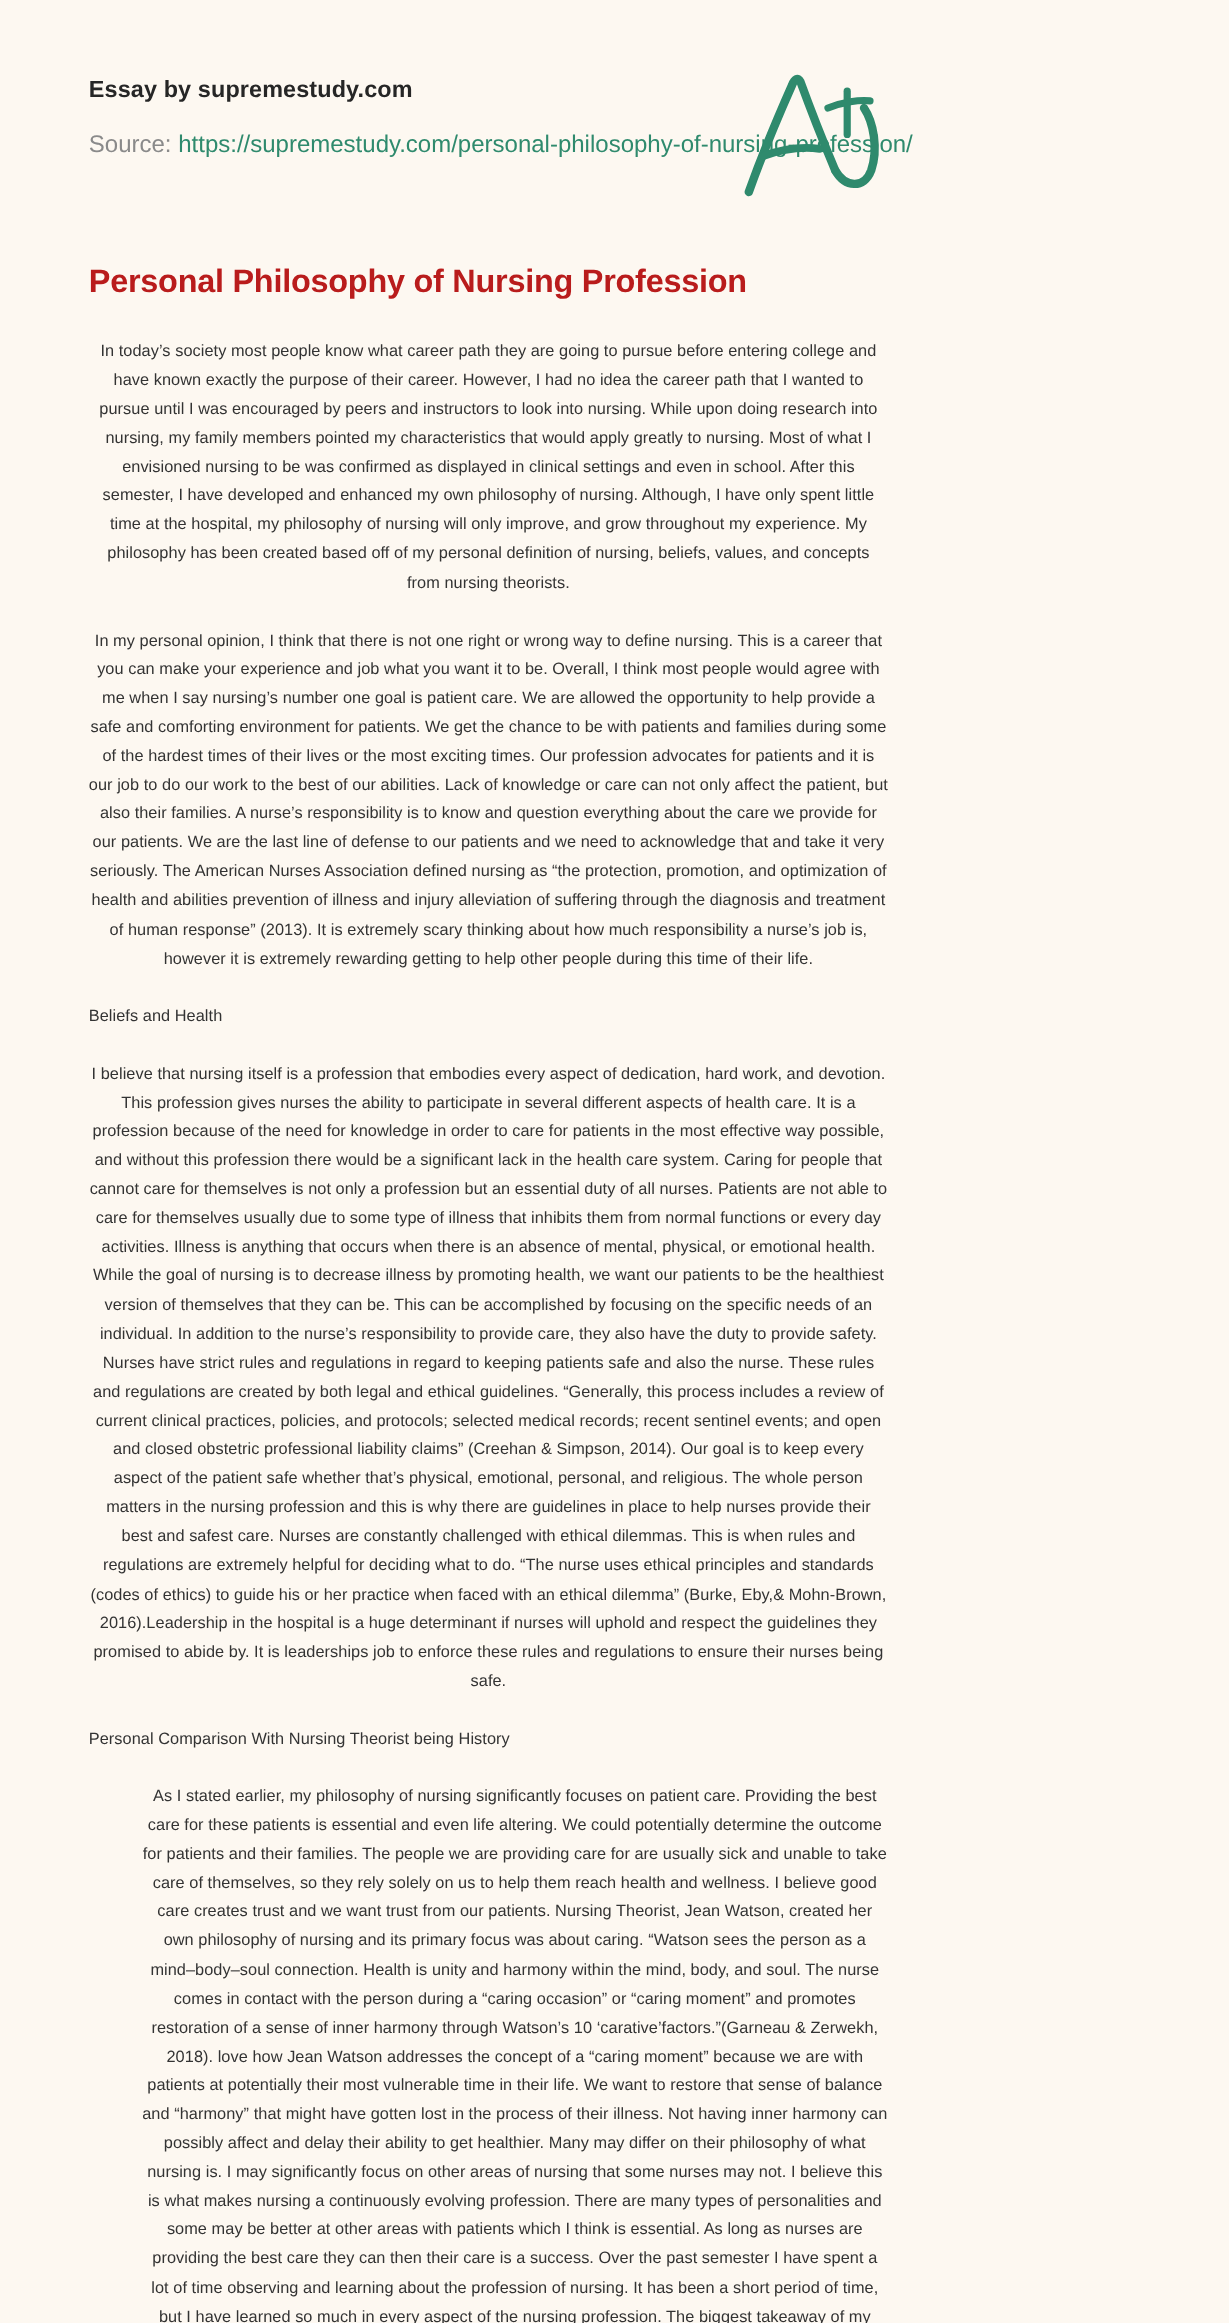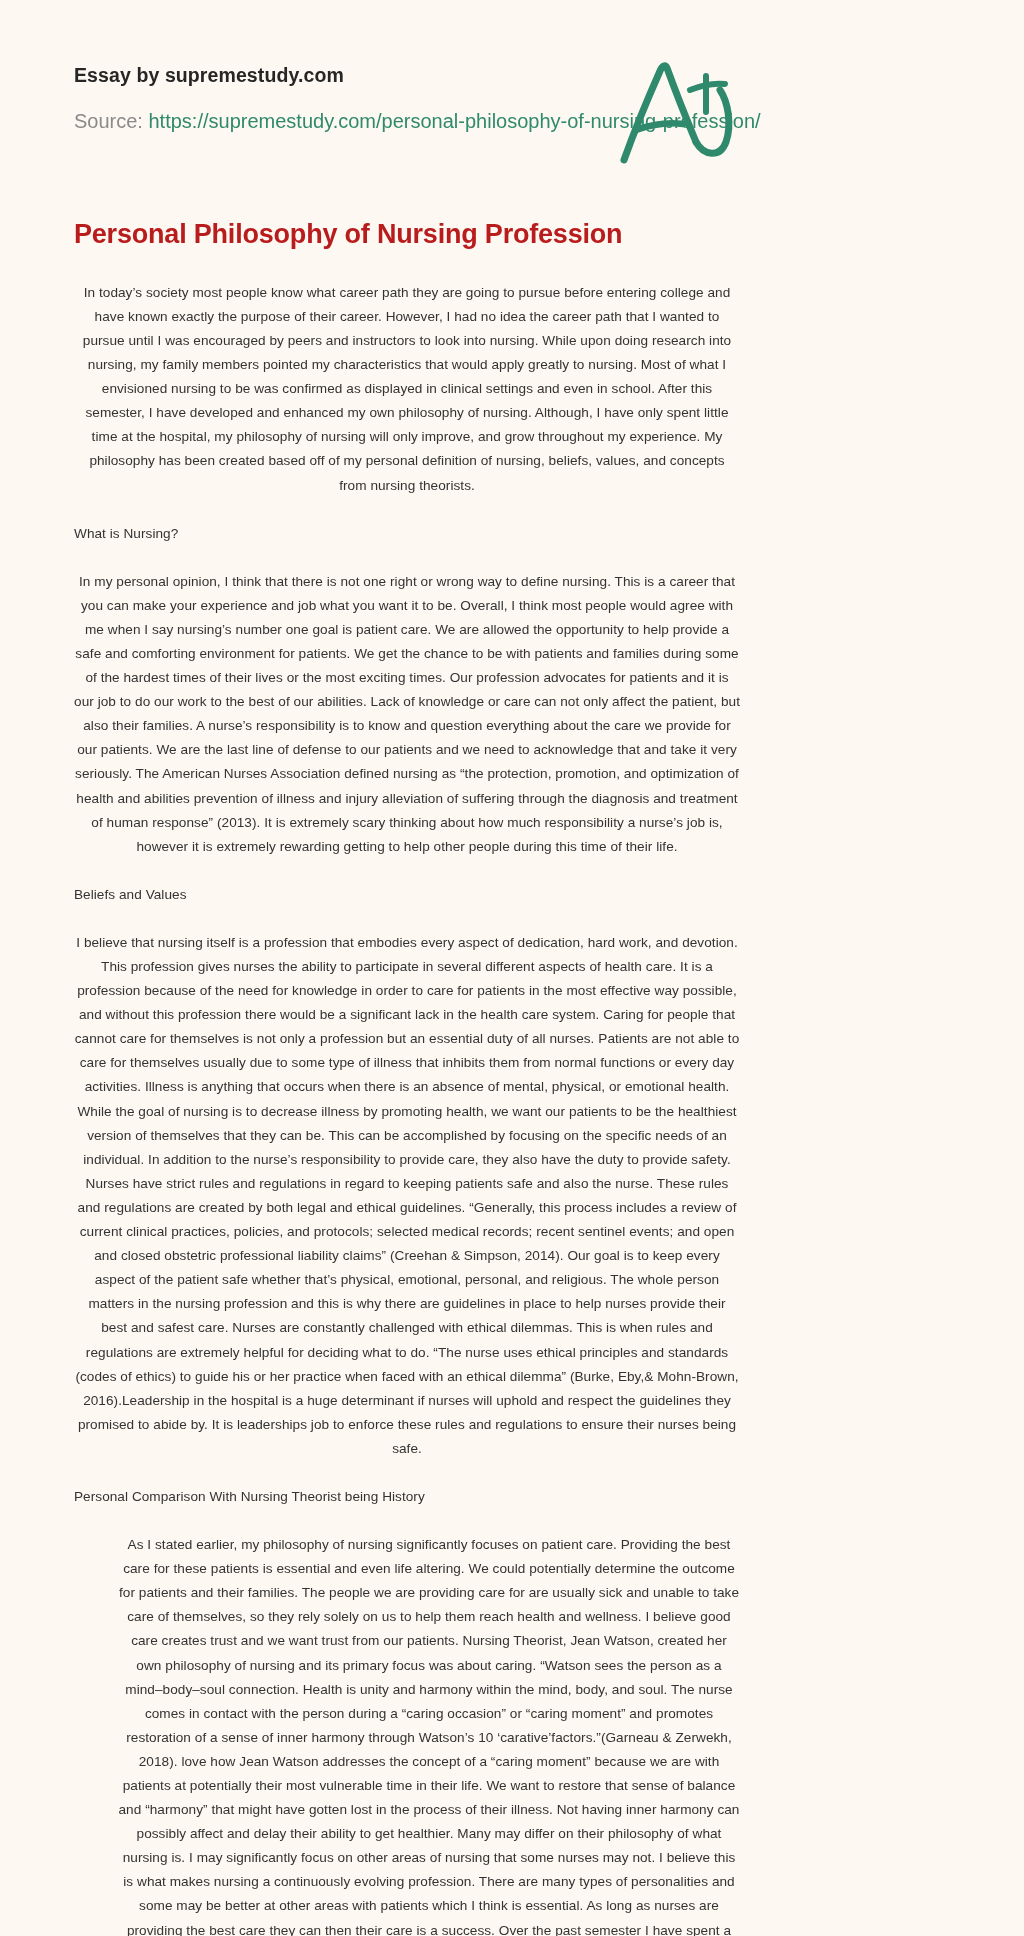--- a/index.html
+++ b/index.html
@@ -116,22 +116,21 @@
 
         <path d="M76 88 C 84 102, 100 104, 106 88 C 112 70, 108 48, 100 36" stroke-width="7"></path>
       </svg>
     </div>
   </header>
 
   <main class="article">
     <h1 class="doc-title">Personal Philosophy of Nursing Profession</h1>
     <div class="body-block" id="body-block">
         <p class="para">In today’s society most people know what career path they are going to pursue before entering college and have known exactly the purpose of their career. However, I had no idea the career path that I wanted to pursue until I was encouraged by peers and instructors to look into nursing. While upon doing research into nursing, my family members pointed my characteristics that would apply greatly to nursing. Most of what I envisioned nursing to be was confirmed as displayed in clinical settings and even in school. After this semester, I have developed and enhanced my own philosophy of nursing. Although, I have only spent little time at the hospital, my philosophy of nursing will only improve, and grow throughout my experience. My philosophy has been created based off of my personal definition of nursing, beliefs, values, and concepts from nursing theorists.</p>
-        <h2 class="section-head">What is Nursing?</h2>
         <p class="para">In my personal opinion, I think that there is not one right or wrong way to define nursing. This is a career that you can make your experience and job what you want it to be. Overall, I think most people would agree with me when I say nursing’s number one goal is patient care. We are allowed the opportunity to help provide a safe and comforting environment for patients. We get the chance to be with patients and families during some of the hardest times of their lives or the most exciting times. Our profession advocates for patients and it is our job to do our work to the best of our abilities. Lack of knowledge or care can not only affect the patient, but also their families. A nurse’s responsibility is to know and question everything about the care we provide for our patients. We are the last line of defense to our patients and we need to acknowledge that and take it very seriously. The American Nurses Association defined nursing as “the protection, promotion, and optimization of health and abilities prevention of illness and injury alleviation of suffering through the diagnosis and treatment of human response” (2013). It is extremely scary thinking about how much responsibility a nurse’s job is, however it is extremely rewarding getting to help other people during this time of their life.</p>
-        <h2 class="section-head">Beliefs and Values</h2>
+        <h2 class="section-head">Beliefs and Health</h2>
         <p class="para">I believe that nursing itself is a profession that embodies every aspect of dedication, hard work, and devotion. This profession gives nurses the ability to participate in several different aspects of health care. It is a profession because of the need for knowledge in order to care for patients in the most effective way possible, and without this profession there would be a significant lack in the health care system. Caring for people that cannot care for themselves is not only a profession but an essential duty of all nurses. Patients are not able to care for themselves usually due to some type of illness that inhibits them from normal functions or every day activities. Illness is anything that occurs when there is an absence of mental, physical, or emotional health. While the goal of nursing is to decrease illness by promoting health, we want our patients to be the healthiest version of themselves that they can be. This can be accomplished by focusing on the specific needs of an individual. In addition to the nurse’s responsibility to provide care, they also have the duty to provide safety. Nurses have strict rules and regulations in regard to keeping patients safe and also the nurse. These rules and regulations are created by both legal and ethical guidelines. “Generally, this process includes a review of current clinical practices, policies, and protocols; selected medical records; recent sentinel events; and open and closed obstetric professional liability claims” (Creehan &amp; Simpson, 2014). Our goal is to keep every aspect of the patient safe whether that’s physical, emotional, personal, and religious. The whole person matters in the nursing profession and this is why there are guidelines in place to help nurses provide their best and safest care. Nurses are constantly challenged with ethical dilemmas. This is when rules and regulations are extremely helpful for deciding what to do. “The nurse uses ethical principles and standards (codes of ethics) to guide his or her practice when faced with an ethical dilemma” (Burke, Eby,&amp; Mohn-Brown, 2016).Leadership in the hospital is a huge determinant if nurses will uphold and respect the guidelines they promised to abide by. It is leaderships job to enforce these rules and regulations to ensure their nurses being safe.</p>
         <h2 class="section-head">Personal Comparison With Nursing Theorist being History</h2>
         <p class="para">As I stated earlier, my philosophy of nursing significantly focuses on patient care. Providing the best care for these patients is essential and even life altering. We could potentially determine the outcome for patients and their families. The people we are providing care for are usually sick and unable to take care of themselves, so they rely solely on us to help them reach health and wellness. I believe good care creates trust and we want trust from our patients. Nursing Theorist, Jean Watson, created her own philosophy of nursing and its primary focus was about caring. “Watson sees the person as a mind–body–soul connection. Health is unity and harmony within the mind, body, and soul. The nurse comes in contact with the person during a “caring occasion” or “caring moment” and promotes restoration of a sense of inner harmony through Watson’s 10 ‘carative’factors.”(Garneau &amp; Zerwekh, 2018). love how Jean Watson addresses the concept of a “caring moment” because we are with patients at potentially their most vulnerable time in their life. We want to restore that sense of balance and “harmony” that might have gotten lost in the process of their illness. Not having inner harmony can possibly affect and delay their ability to get healthier. Many may differ on their philosophy of what nursing is. I may significantly focus on other areas of nursing that some nurses may not. I believe this is what makes nursing a continuously evolving profession. There are many types of personalities and some may be better at other areas with patients which I think is essential. As long as nurses are providing the best care they can then their care is a success. Over the past semester I have spent a lot of time observing and learning about the profession of nursing. It has been a short period of time, but I have learned so much in every aspect of the nursing profession. The biggest takeaway of my time at nursing school is seeing the same drive with every nurse. Every nurse has displayed being a patient’s advocate, and to provide the best care possible. This is the part of the nursing philosophy that actually matters, and all nurses can agree on that. Although many may differ on small issues they at least have this in common. This is what keeps the nursing profession so impactful and helpful to society.</p>
       </div>
   </main>
 
 </div>
 
 </body></html>

